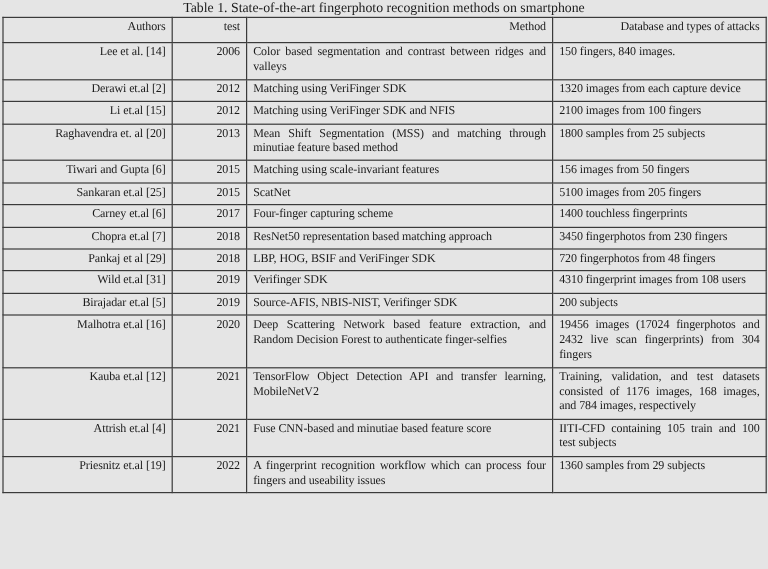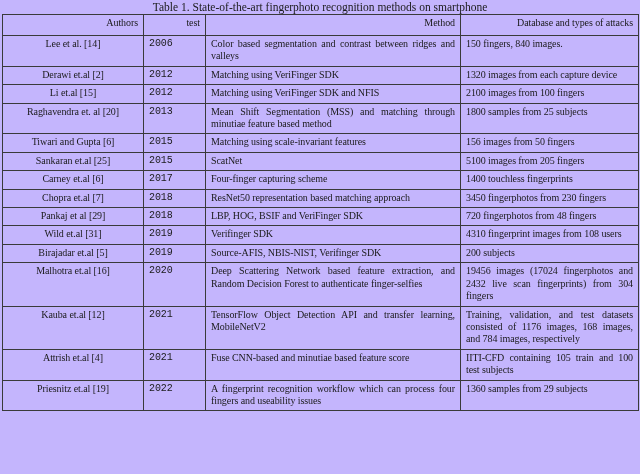--- a/index.html
+++ b/index.html
@@ -3,21 +3,21 @@
 <meta charset="utf-8">
 <style>
   html, body {
     margin: 0;
     padding: 0;
     background: #ffffff;
   }
   .page {
     width: 640px;
     height: 474px;
-    background: #c4b5fd;
+    background: #e5e5e5;
     overflow: hidden;
     font-family: "Liberation Serif", "DejaVu Serif", serif;
     color: #1a1a1a;
     box-sizing: border-box;
   }
   .caption {
     text-align: center;
     font-size: 11.5px;
     line-height: 13px;
     padding-top: 1px;
@@ -41,22 +41,22 @@
     border: 1px solid #3a3a3a;
     vertical-align: top;
     padding: 2px 5px 3px 5px;
     font-weight: normal;
     overflow: hidden;
   }
   th {
     text-align: right;
     height: 15px;
   }
-  td.col-authors { text-align: center; }
-  td.col-year    { text-align: left; font-family: Liberation Mono, monospace; }
+  td.col-authors { text-align: right; }
+  td.col-year    { text-align: right; }
   td.col-method, td.col-database {
     text-align: justify;
     hyphens: auto;
     -webkit-hyphens: auto;
   }
 </style>
 </head>
 <body>
 
 <div class="page">

